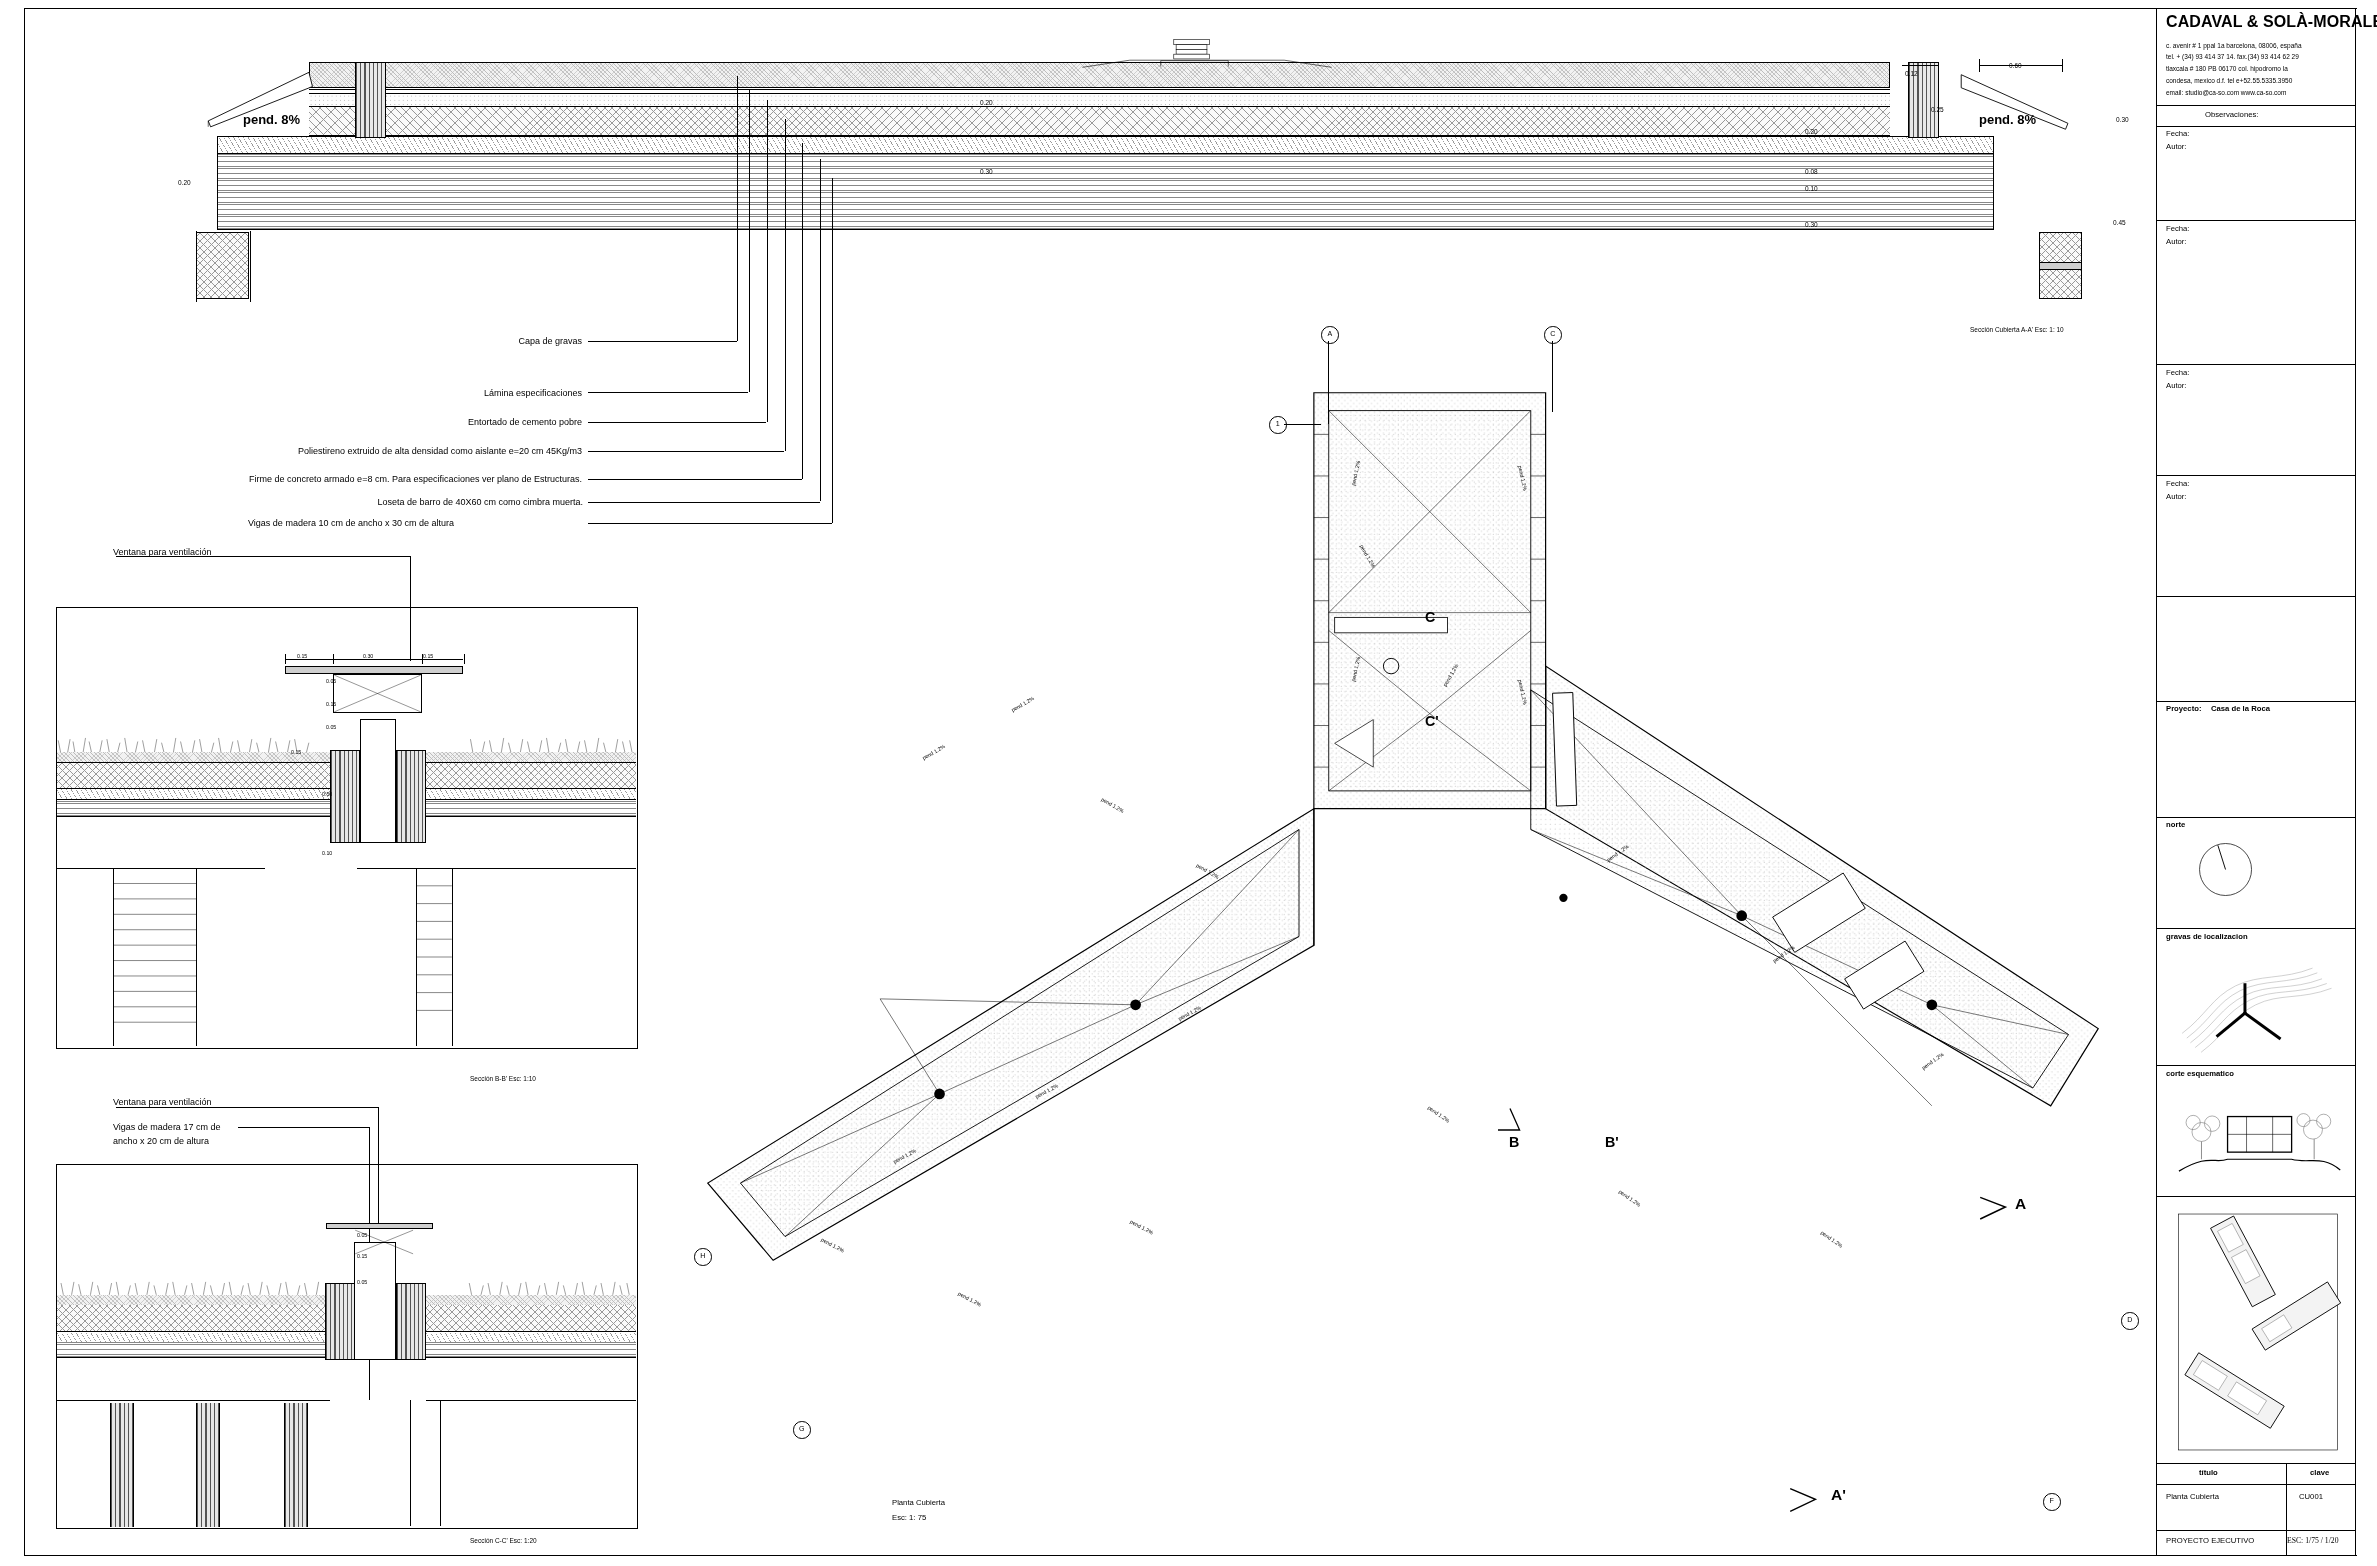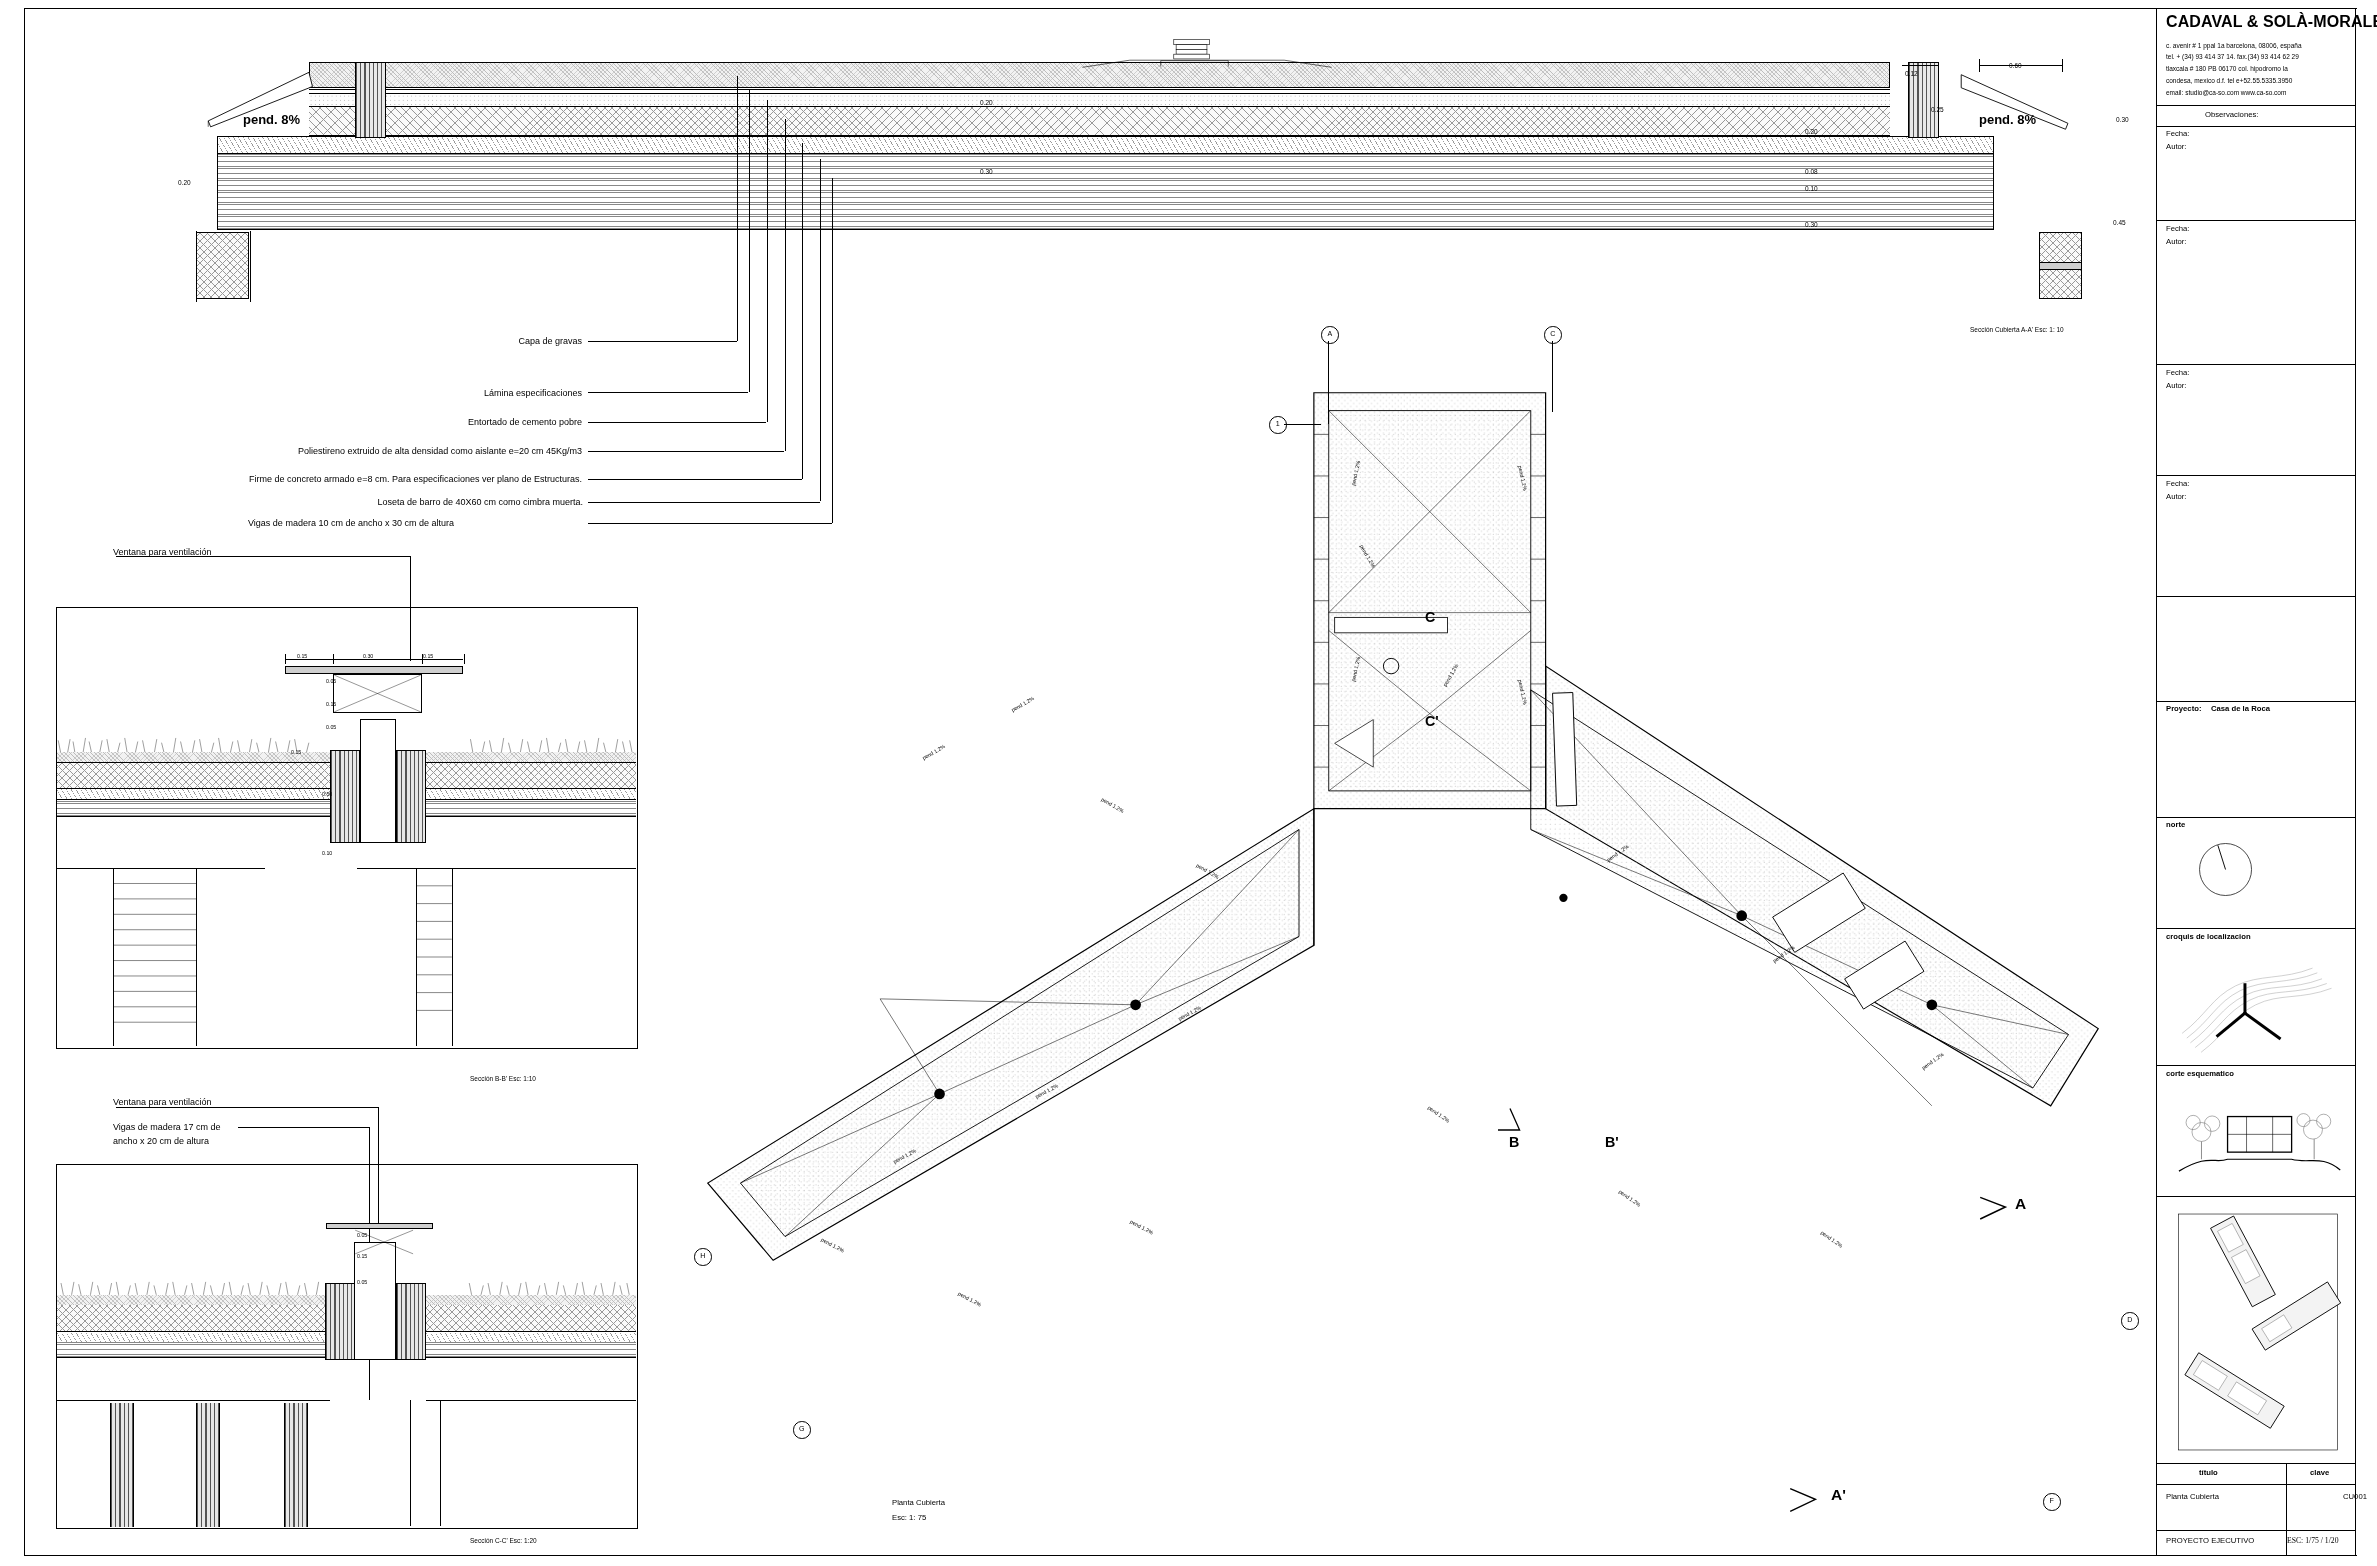--- a/index.html
+++ b/index.html
@@ -543,21 +543,21 @@
     <div class="txt s b" style="left:2211px;top:705px;">Casa de la Roca</div>
 
     <div class="ln hl" style="left:2156px;top:817px;width:200px;"></div>
     <div class="txt s b" style="left:2166px;top:821px;">norte</div>
     <svg style="position:absolute;left:2193px;top:837px;" width="71" height="65" viewBox="0 0 120 110">
       <circle cx="55" cy="55" r="44" fill="none" stroke="#000" stroke-width="1.2"></circle>
       <line x1="55" y1="55" x2="42" y2="14" stroke="#000" stroke-width="1.6"></line>
     </svg>
 
     <div class="ln hl" style="left:2156px;top:928px;width:200px;"></div>
-    <div class="txt s b" style="left:2166px;top:933px;">croquis de localizacion</div>
+    <div class="txt s b" style="left:2166px;top:933px;">gravas de localizacion</div>
     <svg style="position:absolute;left:2175px;top:949px;" width="166" height="107" viewBox="0 0 280 180">
       <g fill="none" stroke="#b0b0b0" stroke-width="1">
         <path d="M20,150 C60,120 70,90 110,70 C150,50 190,60 240,40"></path>
         <path d="M26,158 C66,128 78,98 118,78 C158,58 196,70 248,50"></path>
         <path d="M34,166 C74,136 86,106 126,86 C166,66 204,78 256,58"></path>
         <path d="M44,174 C84,144 96,114 136,94 C176,74 212,86 264,66"></path>
         <path d="M12,142 C52,112 62,82 102,62 C142,42 182,52 232,32"></path>
       </g>
       <g stroke="#000" stroke-width="5" fill="none" stroke-linecap="square">
         <line x1="118" y1="60" x2="118" y2="108"></line>
@@ -606,20 +606,20 @@
         <rect x="14" y="8" width="44" height="26" fill="#fff" stroke="#777" stroke-width="0.8"></rect>
       </g>
     </svg>
 
     <div class="ln hl" style="left:2156px;top:1463px;width:200px;"></div>
     <div class="ln vl" style="left:2286px;top:1463px;height:93px;"></div>
     <div class="txt s b" style="left:2199px;top:1469px;">título</div>
     <div class="txt s b" style="left:2310px;top:1469px;">clave</div>
     <div class="ln hl" style="left:2156px;top:1484px;width:200px;"></div>
     <div class="txt s" style="left:2166px;top:1493px;">Planta Cubierta</div>
-    <div class="txt s" style="left:2299px;top:1493px;margin-left:44px;">CU001</div>
+    <div class="txt s" style="left:2299px;top:1493px;">CU001</div>
     <div class="ln hl" style="left:2156px;top:1530px;width:200px;"></div>
     <div class="txt s" style="left:2166px;top:1537px;">PROYECTO EJECUTIVO</div>
     <div class="txt s" style="left:2287px;top:1537px;font-family:Liberation Serif, serif;">ESC: 1/75 / 1/20</div>
   </div>
 
 </div>
 
 
 </body></html>

